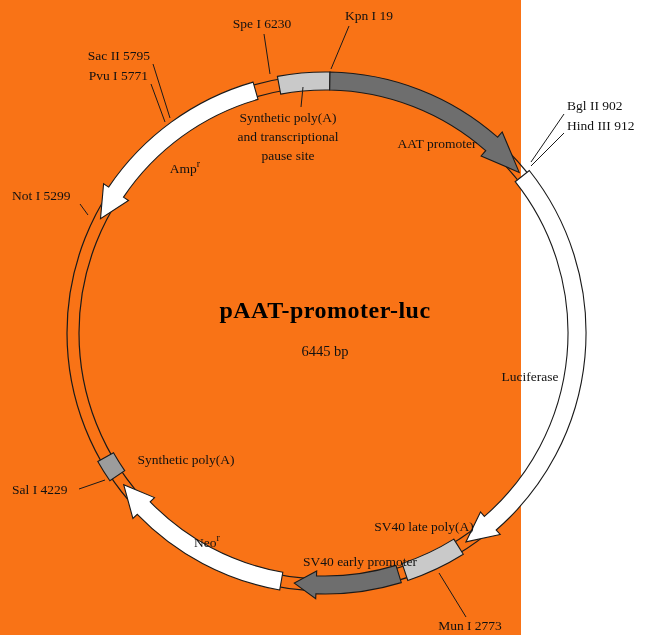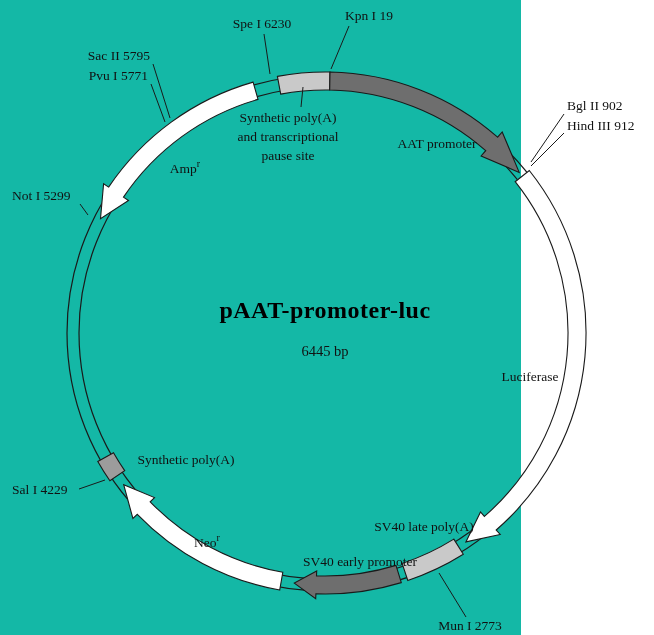--- a/index.html
+++ b/index.html
@@ -1,16 +1,16 @@
 <!DOCTYPE html>
 <html><head>
 <meta charset="utf-8">
 <style>
   html,body{margin:0;padding:0;background:#ffffff;}
-  .figure{position:relative;width:521px;height:635px;background:#14b8a6;}
+  .figure{position:relative;width:521px;height:635px;background:#f97316;}
   svg{font-family:"Liberation Serif", serif;}
   text.site{font-size:13.5px;fill:#111111;}
   text.flabel{font-size:13.5px;fill:#111111;}
   text.title{font-size:24px;font-weight:bold;fill:#000000;letter-spacing:0.5px;}
   text.size{font-size:14.5px;fill:#111111;}
 </style>
 </head>
 <body>
 
 <div class="figure">

